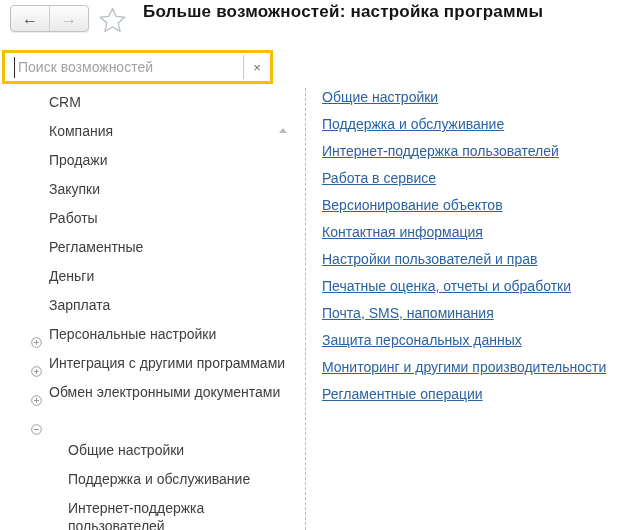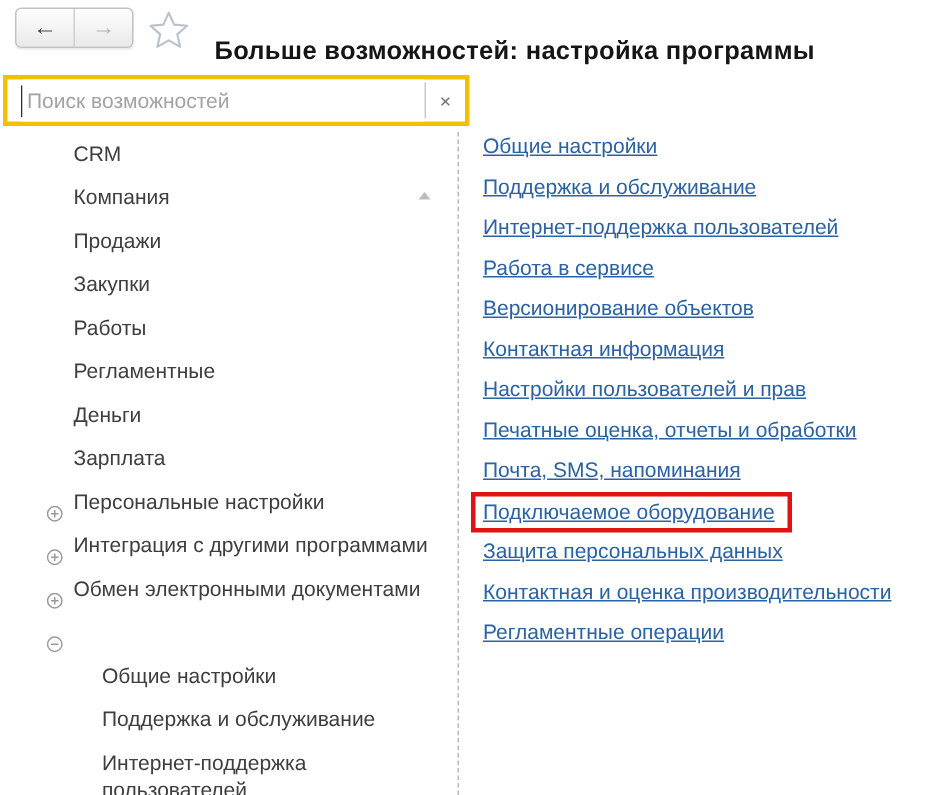--- a/index.html
+++ b/index.html
@@ -22,26 +22,26 @@
     background:linear-gradient(#fefefe,#e9e9e9);
     box-shadow:0 1px 1px rgba(0,0,0,.08);
     display:flex;overflow:hidden;
   }
   .navbtn{flex:1;display:flex;align-items:center;justify-content:center;
     font-size:16px;font-weight:bold;cursor:pointer;user-select:none;}
   .navbtn.back{border-right:1px solid #cfcfcf;color:#4a4a4a;}
   .navbtn.fwd{color:#b7b7b7;}
   .star{position:absolute;left:99px;top:7px;width:27px;height:26px;cursor:pointer;}
   .title{
-    position:absolute;left:143px;top:24px;font-size:17px;font-weight:bold;color:#151515;
+    position:absolute;left:143px;top:2px;font-size:17px;font-weight:bold;color:#151515;
     white-space:nowrap;letter-spacing:.2px;
   }
   
   .search{
-    position:absolute;left:2px;top:50px;width:311px;height:34px;
+    position:absolute;left:2px;top:50px;width:271px;height:34px;
     border:3px solid var(--search-gold);background:#fff;
     display:flex;align-items:center;
   }
   .caret{width:1px;height:21px;background:#2a2a2a;margin-left:9px;flex:0 0 auto;}
   .search input{
     flex:1;border:none;outline:none;height:100%;font-size:14px;
     font-family:"Liberation Sans",sans-serif;color:#3e3e3e;padding-left:3px;min-width:0;
   }
   .search input::placeholder{color:#a2a2a2;opacity:1;}
   .search-sep{width:1px;height:24px;background:#c9c9c9;flex:0 0 auto;}
@@ -225,27 +225,24 @@
     <div class="lrow">
       <a>Настройки пользователей и прав</a>
     </div>
     <div class="lrow">
       <a>Печатные оценка, отчеты и обработки</a>
     </div>
     <div class="lrow">
       <a>Почта, SMS, напоминания</a>
     </div>
     <div class="lrow">
-      <span class="redbox"><a>Подключаемое оборудование</a></span>
-    </div>
-    <div class="lrow">
       <a>Защита персональных данных</a>
     </div>
     <div class="lrow">
-      <a>Контактная и оценка производительности</a>
+      <a>Мониторинг и другими производительности</a>
     </div>
     <div class="lrow">
       <a>Регламентные операции</a>
     </div>
 
   </div>
 
 </div>
 
 </body></html>

